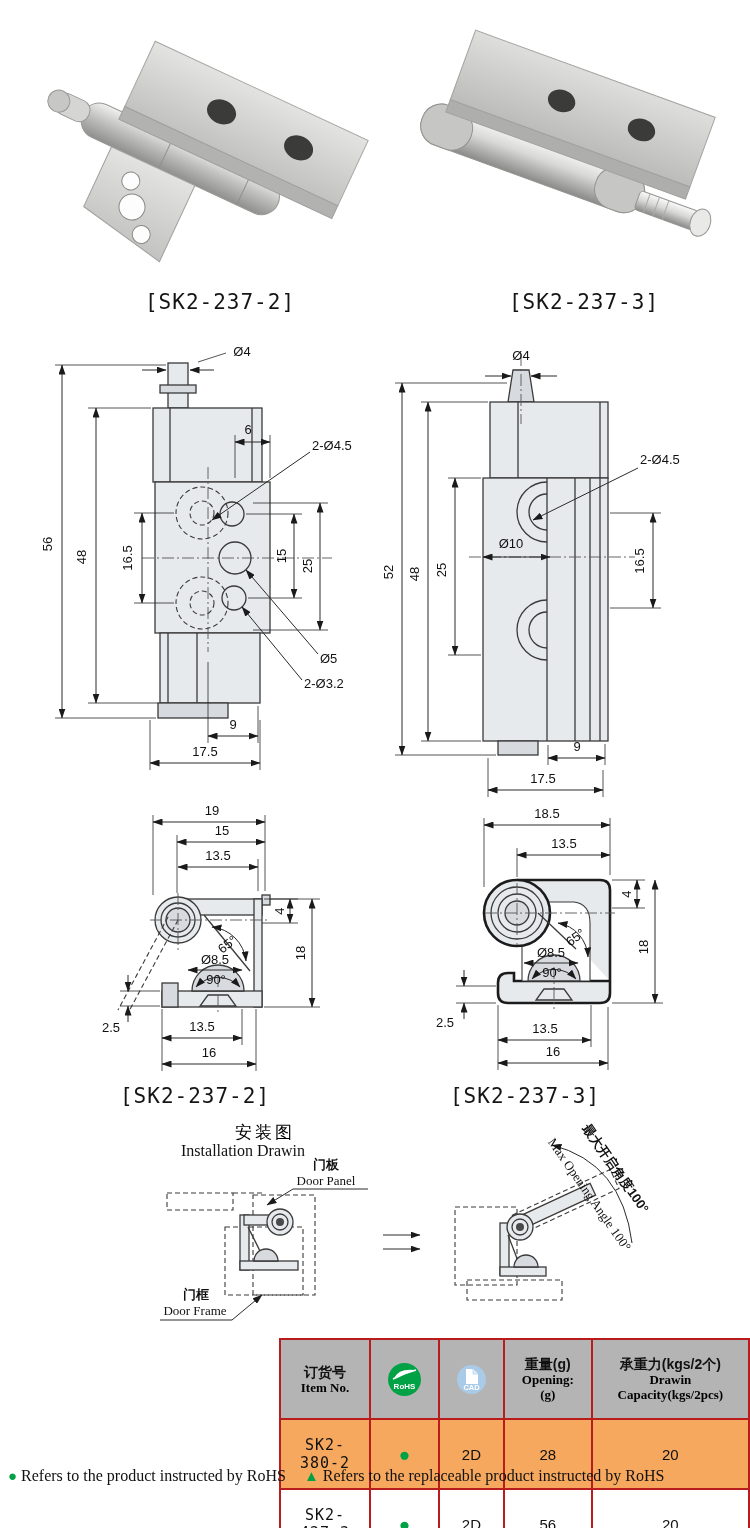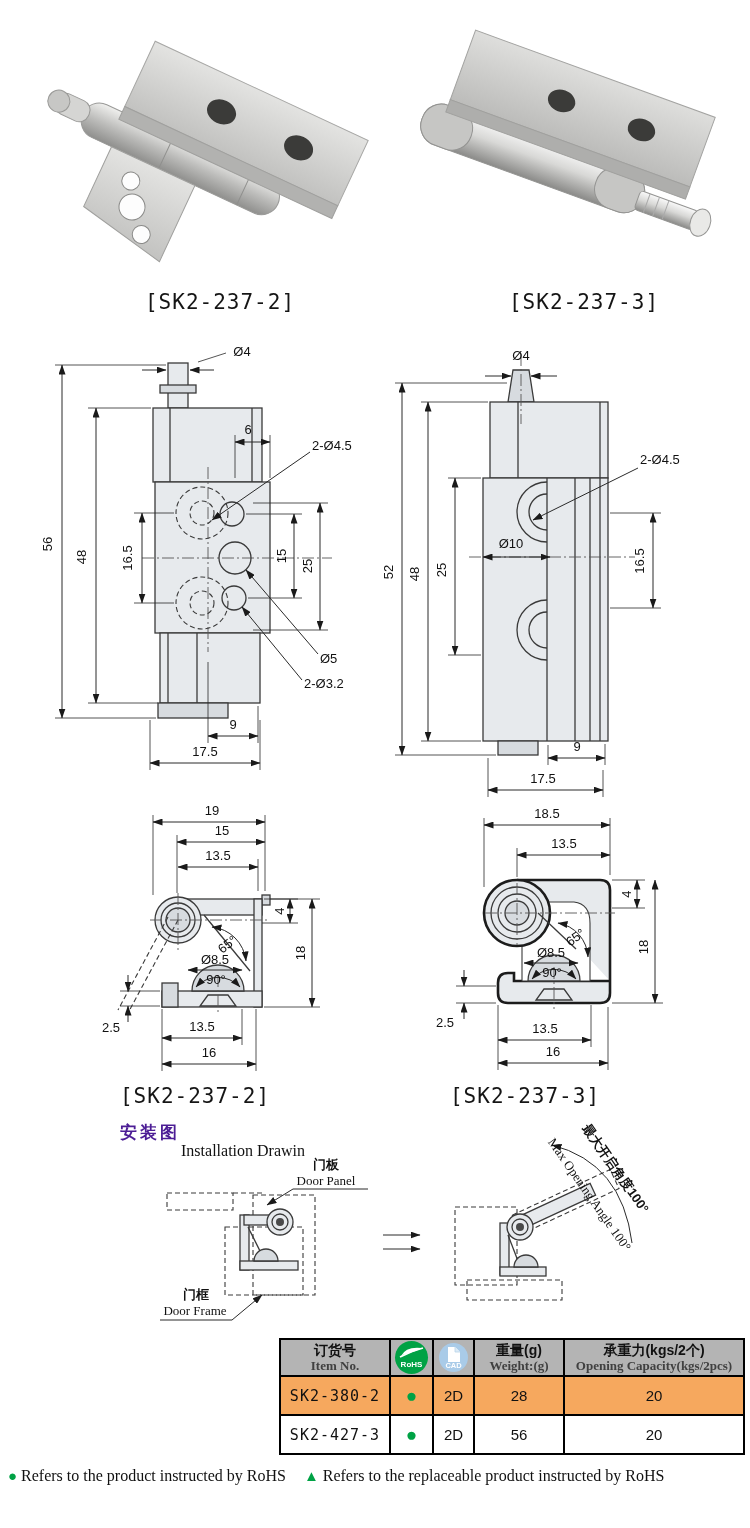--- a/index.html
+++ b/index.html
@@ -16,30 +16,30 @@
   .metal{fill:#e7eaed;stroke:#3a3a3a;stroke-width:1.3}
   .metal2{fill:#d7dbdf;stroke:#3a3a3a;stroke-width:1.3}
   .thick{stroke:#1c1c1c;stroke-width:2.6}
   .dimln{stroke:#2a2a2a;stroke-width:1;fill:none}
   .ext{stroke:#2a2a2a;stroke-width:.8;fill:none}
   .cl{stroke:#555;stroke-width:.9;fill:none;stroke-dasharray:12 3 2 3}
   .dsh{stroke:#3a3a3a;stroke-width:1.1;fill:none;stroke-dasharray:5 3}
   text.dim{font-family:"Liberation Sans",sans-serif;font-size:13px;fill:#111;text-anchor:middle}
   text.dim.start{text-anchor:start}
   .prod-label{font-family:"DejaVu Sans Mono",monospace;font-size:21px;color:#151515;text-align:center;letter-spacing:1px}
-  .inst-zh{font-family:"Liberation Sans",sans-serif;font-weight:bold;font-size:17px;color:#4c1d95;text-align:left;letter-spacing:3px}
+  .inst-zh{font-family:"Liberation Sans",sans-serif;font-weight:normal;font-size:17px;color:#000000;text-align:right;letter-spacing:3px}
   .inst-en{font-family:"Liberation Serif",serif;font-size:16px;color:#111;text-align:right}
   text.lserif{font-family:"Liberation Serif",serif;font-size:13px;fill:#111;text-anchor:middle}
   text.lzh{font-family:"Liberation Sans",sans-serif;font-weight:bold;font-size:13px;fill:#111;text-anchor:middle}
   
   table.spec{position:absolute;left:279px;top:1338px;border-collapse:collapse;table-layout:fixed}
-  table.spec td,table.spec th{border:2px solid #000000;text-align:center;vertical-align:middle;padding:0}
+  table.spec td,table.spec th{border:2px solid #b91c1c;text-align:center;vertical-align:middle;padding:16px}
   table.spec th{background:var(--header-gray);height:36px}
   table.spec .zh{font-family:"Liberation Sans",sans-serif;font-weight:bold;font-size:14px;color:#111;line-height:16px}
-  table.spec .en{font-family:"Liberation Serif",serif;font-size:13px;color:#404040;line-height:15px}
+  table.spec .en{font-family:"Liberation Serif",serif;font-size:13px;color:#000000;line-height:15px}
   table.spec td{height:39px;font-size:15px;color:#111}
   tr.row-a td{background:var(--row-orange)}
   tr.row-b td{background:#fff}
   td.item{font-family:"DejaVu Sans Mono",monospace;font-size:16px;letter-spacing:1px}
   .dot-green{color:var(--rohs-green);font-size:19px;line-height:1}
   .legend-zh{position:absolute;top:1447px;right:8px;font-family:"Liberation Sans",sans-serif;font-weight:bold;font-size:16px;color:#111;white-space:nowrap}
   .legend-zh .mk{color:var(--rohs-green)}
   .legend-zh .gap{display:inline-block;width:26px}
   .legend-en{position:absolute;top:1467px;left:8px;width:740px;font-family:Liberation Serif, serif;font-size:16px;color:#111;white-space:nowrap}
   .legend-en .mk{color:var(--rohs-green);font-size:15px}
@@ -488,25 +488,25 @@
         <th>
           <svg width="31" height="31" viewBox="0 0 31 31" style="position:static;display:block;margin:0 auto">
             <circle cx="15.5" cy="15.5" r="14.5" style="fill:var(--cad-blue)"></circle>
             <path d="M10 5 h7 l5 5 v10 h-12 z" fill="#fff"></path>
             <path d="M17 5 v5 h5" fill="#dcebf7" stroke="#b8d4ea" stroke-width=".8"></path>
             <text x="15.5" y="26" text-anchor="middle" font-size="7.5" font-weight="bold" fill="#fff" style="font-family:'Liberation Sans',sans-serif">CAD</text>
           </svg>
         </th>
         <th>
           <div class="zh">重量(g)</div>
-          <div class="en">Weight:(g)</div>
+          <div class="en">Opening:(g)</div>
         </th>
         <th>
           <div class="zh">承重力(kgs/2个)</div>
-          <div class="en">Opening Capacity(kgs/2pcs)</div>
+          <div class="en">Drawin Capacity(kgs/2pcs)</div>
         </th>
       </tr>
     </thead>
     <tbody>
       <tr class="row-a">
         <td class="item">SK2-380-2</td>
         <td><span class="dot-green">●</span></td>
         <td>2D</td>
         <td>28</td>
         <td>20</td>

